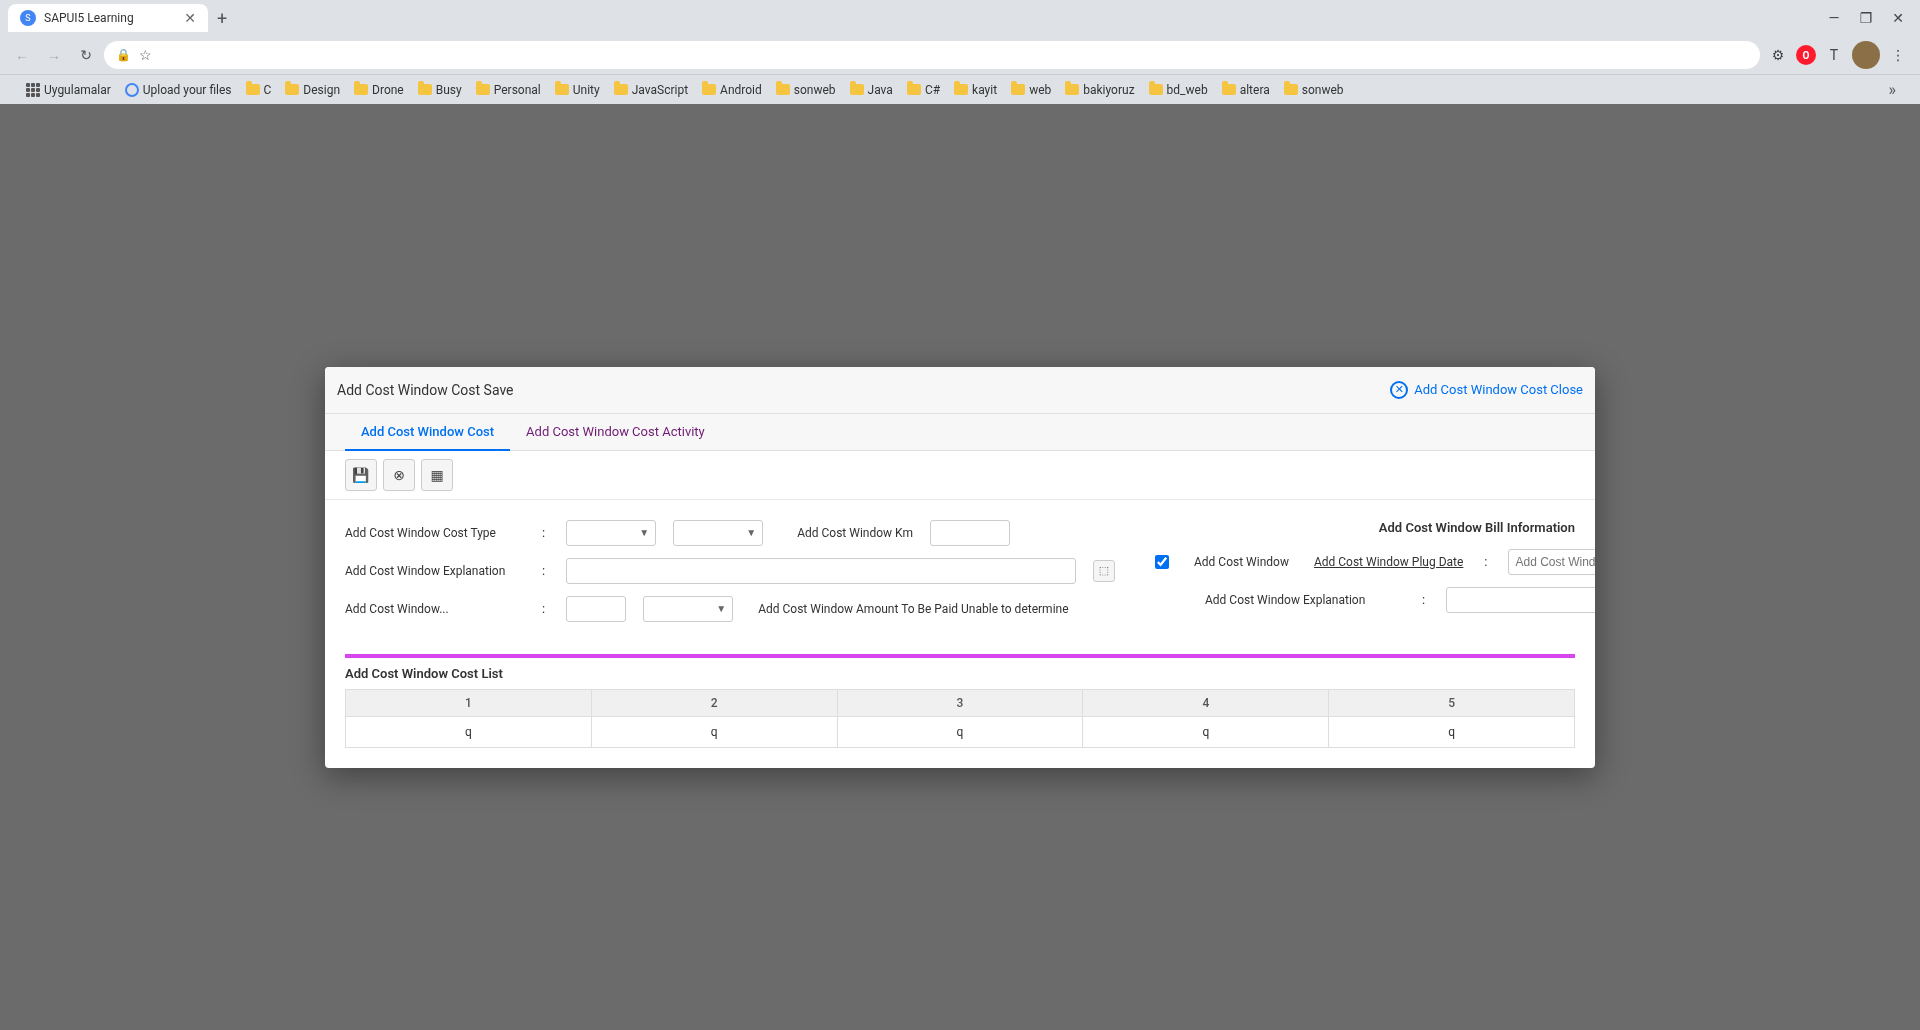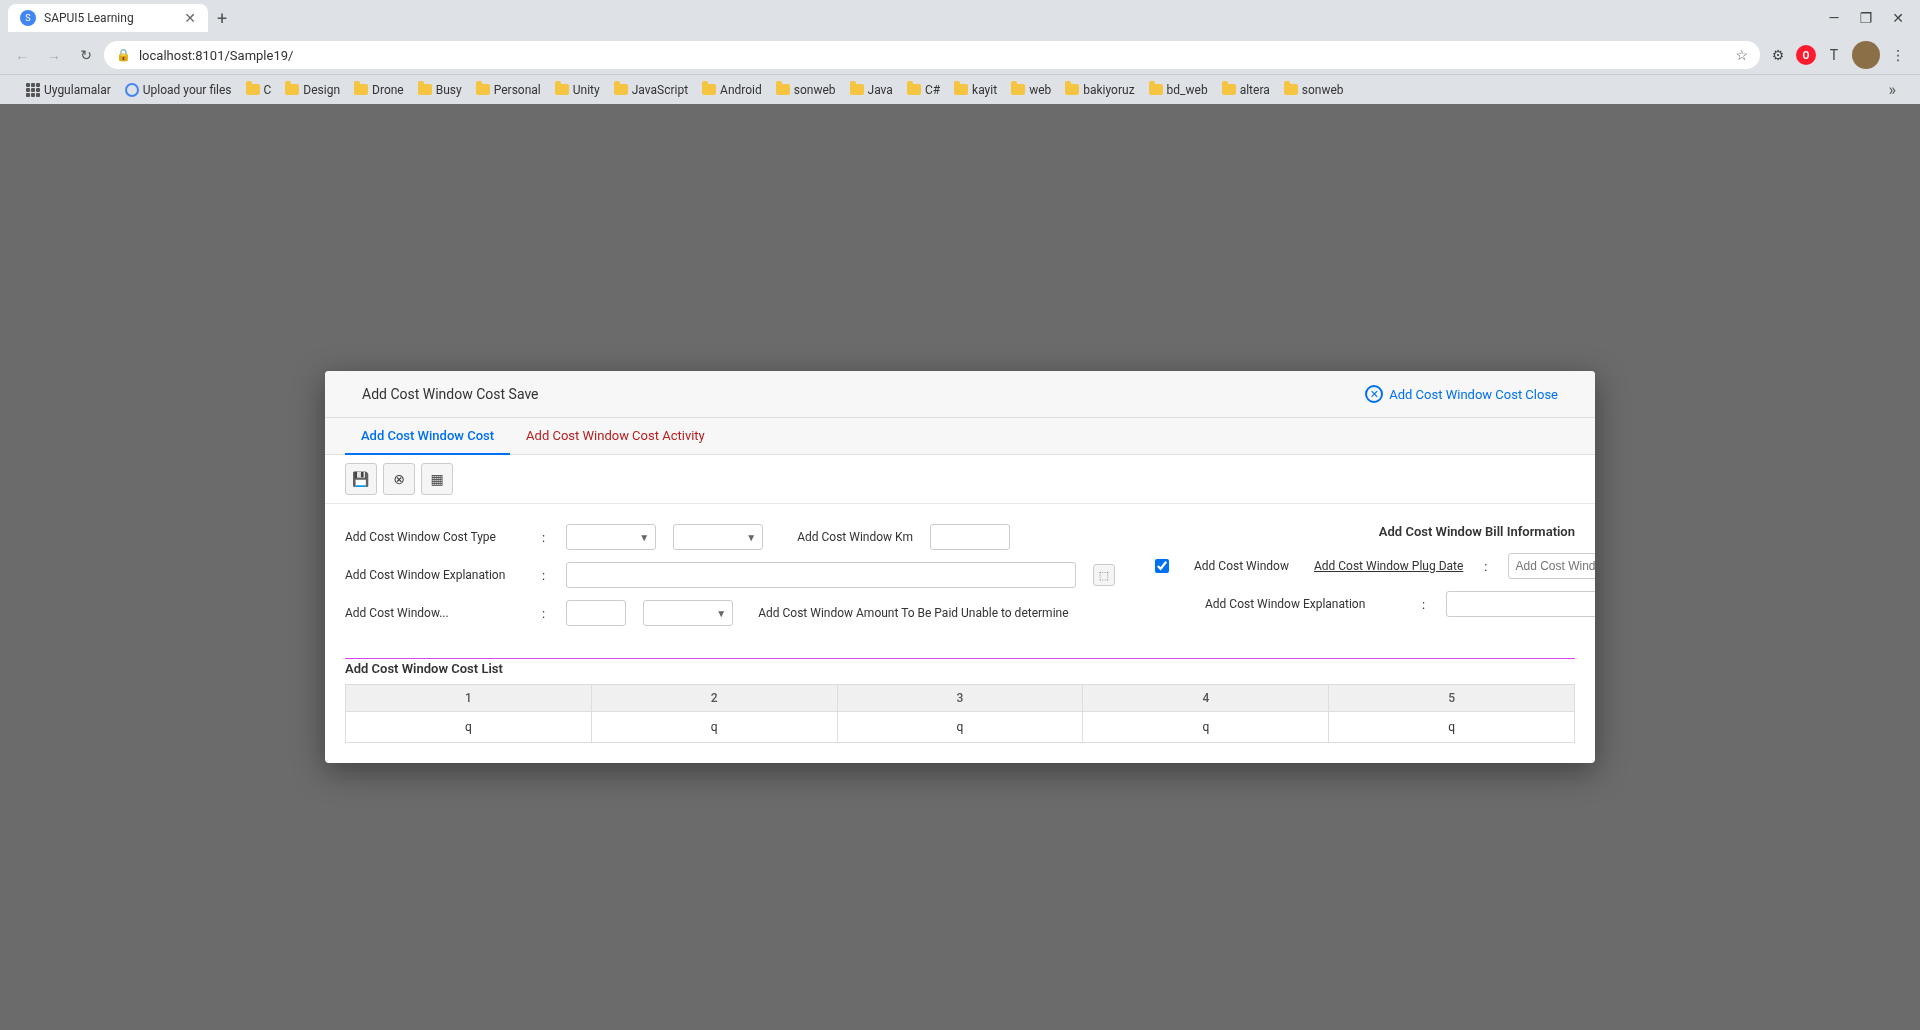--- a/index.html
+++ b/index.html
@@ -260,21 +260,21 @@
     .modal {
       background: #fff;
       border-radius: 4px;
       box-shadow: 0 8px 32px rgba(0,0,0,0.4);
       width: 1270px;
       overflow: hidden;
     }
     .modal-header {
       background: #f7f7f7;
       border-bottom: 1px solid #e0e0e0;
-      padding: 14px 37px;
+      padding: 14px 12px;
       display: flex;
       align-items: center;
       justify-content: space-between;
     }
     .modal-title {
       font-size: 14px;
       color: #333;
       font-weight: 400;
     }
     .modal-close-btn {
@@ -301,21 +301,21 @@
     .modal-tabs {
       display: flex;
       border-bottom: 1px solid #e0e0e0;
       background: #f7f7f7;
       padding: 0 20px;
     }
     .modal-tab {
       padding: 10px 16px;
       font-size: 13px;
       cursor: pointer;
-      color: #b91c1c;
+      color: #701a75;
       border-bottom: 2px solid transparent;
       margin-bottom: -1px;
     }
     .modal-tab.active {
       color: #0070f2;
       border-bottom: 2px solid #0070f2;
       font-weight: 500;
     }
 
     
@@ -444,22 +444,22 @@
       font-size: 13px;
       font-weight: 600;
       color: #333;
       margin-bottom: 14px;
       text-align: right;
     }
 
     
     .cost-list-section {
       margin-top: 20px;
-      border-top: 1px solid #d946ef;
-      padding-top: 2px;
+      border-top: 4px solid #d946ef;
+      padding-top: 8px;
     }
     .cost-list-title {
       font-size: 13px;
       font-weight: 600;
       color: #333;
       margin-bottom: 8px;
     }
     .cost-table {
       width: 100%;
       border-collapse: collapse;
@@ -502,21 +502,20 @@
       <div class="win-ctrl">✕</div>
     </div>
   </div>
 
   <div class="browser-addressbar">
     <div class="nav-btn disabled">←</div>
     <div class="nav-btn disabled">→</div>
     <div class="nav-btn">↻</div>
     <div class="address-bar">
       <span class="address-lock">🔒</span>
-      <span class="address-text">localhost:8101/Sample19/</span>
       <span class="address-star">☆</span>
     </div>
     <div class="browser-actions">
       <div class="browser-action-btn">⚙</div>
       <div class="opera-icon">O</div>
       <div class="browser-action-btn">T</div>
       <div class="avatar-btn"></div>
       <div class="browser-action-btn">⋮</div>
     </div>
   </div>

